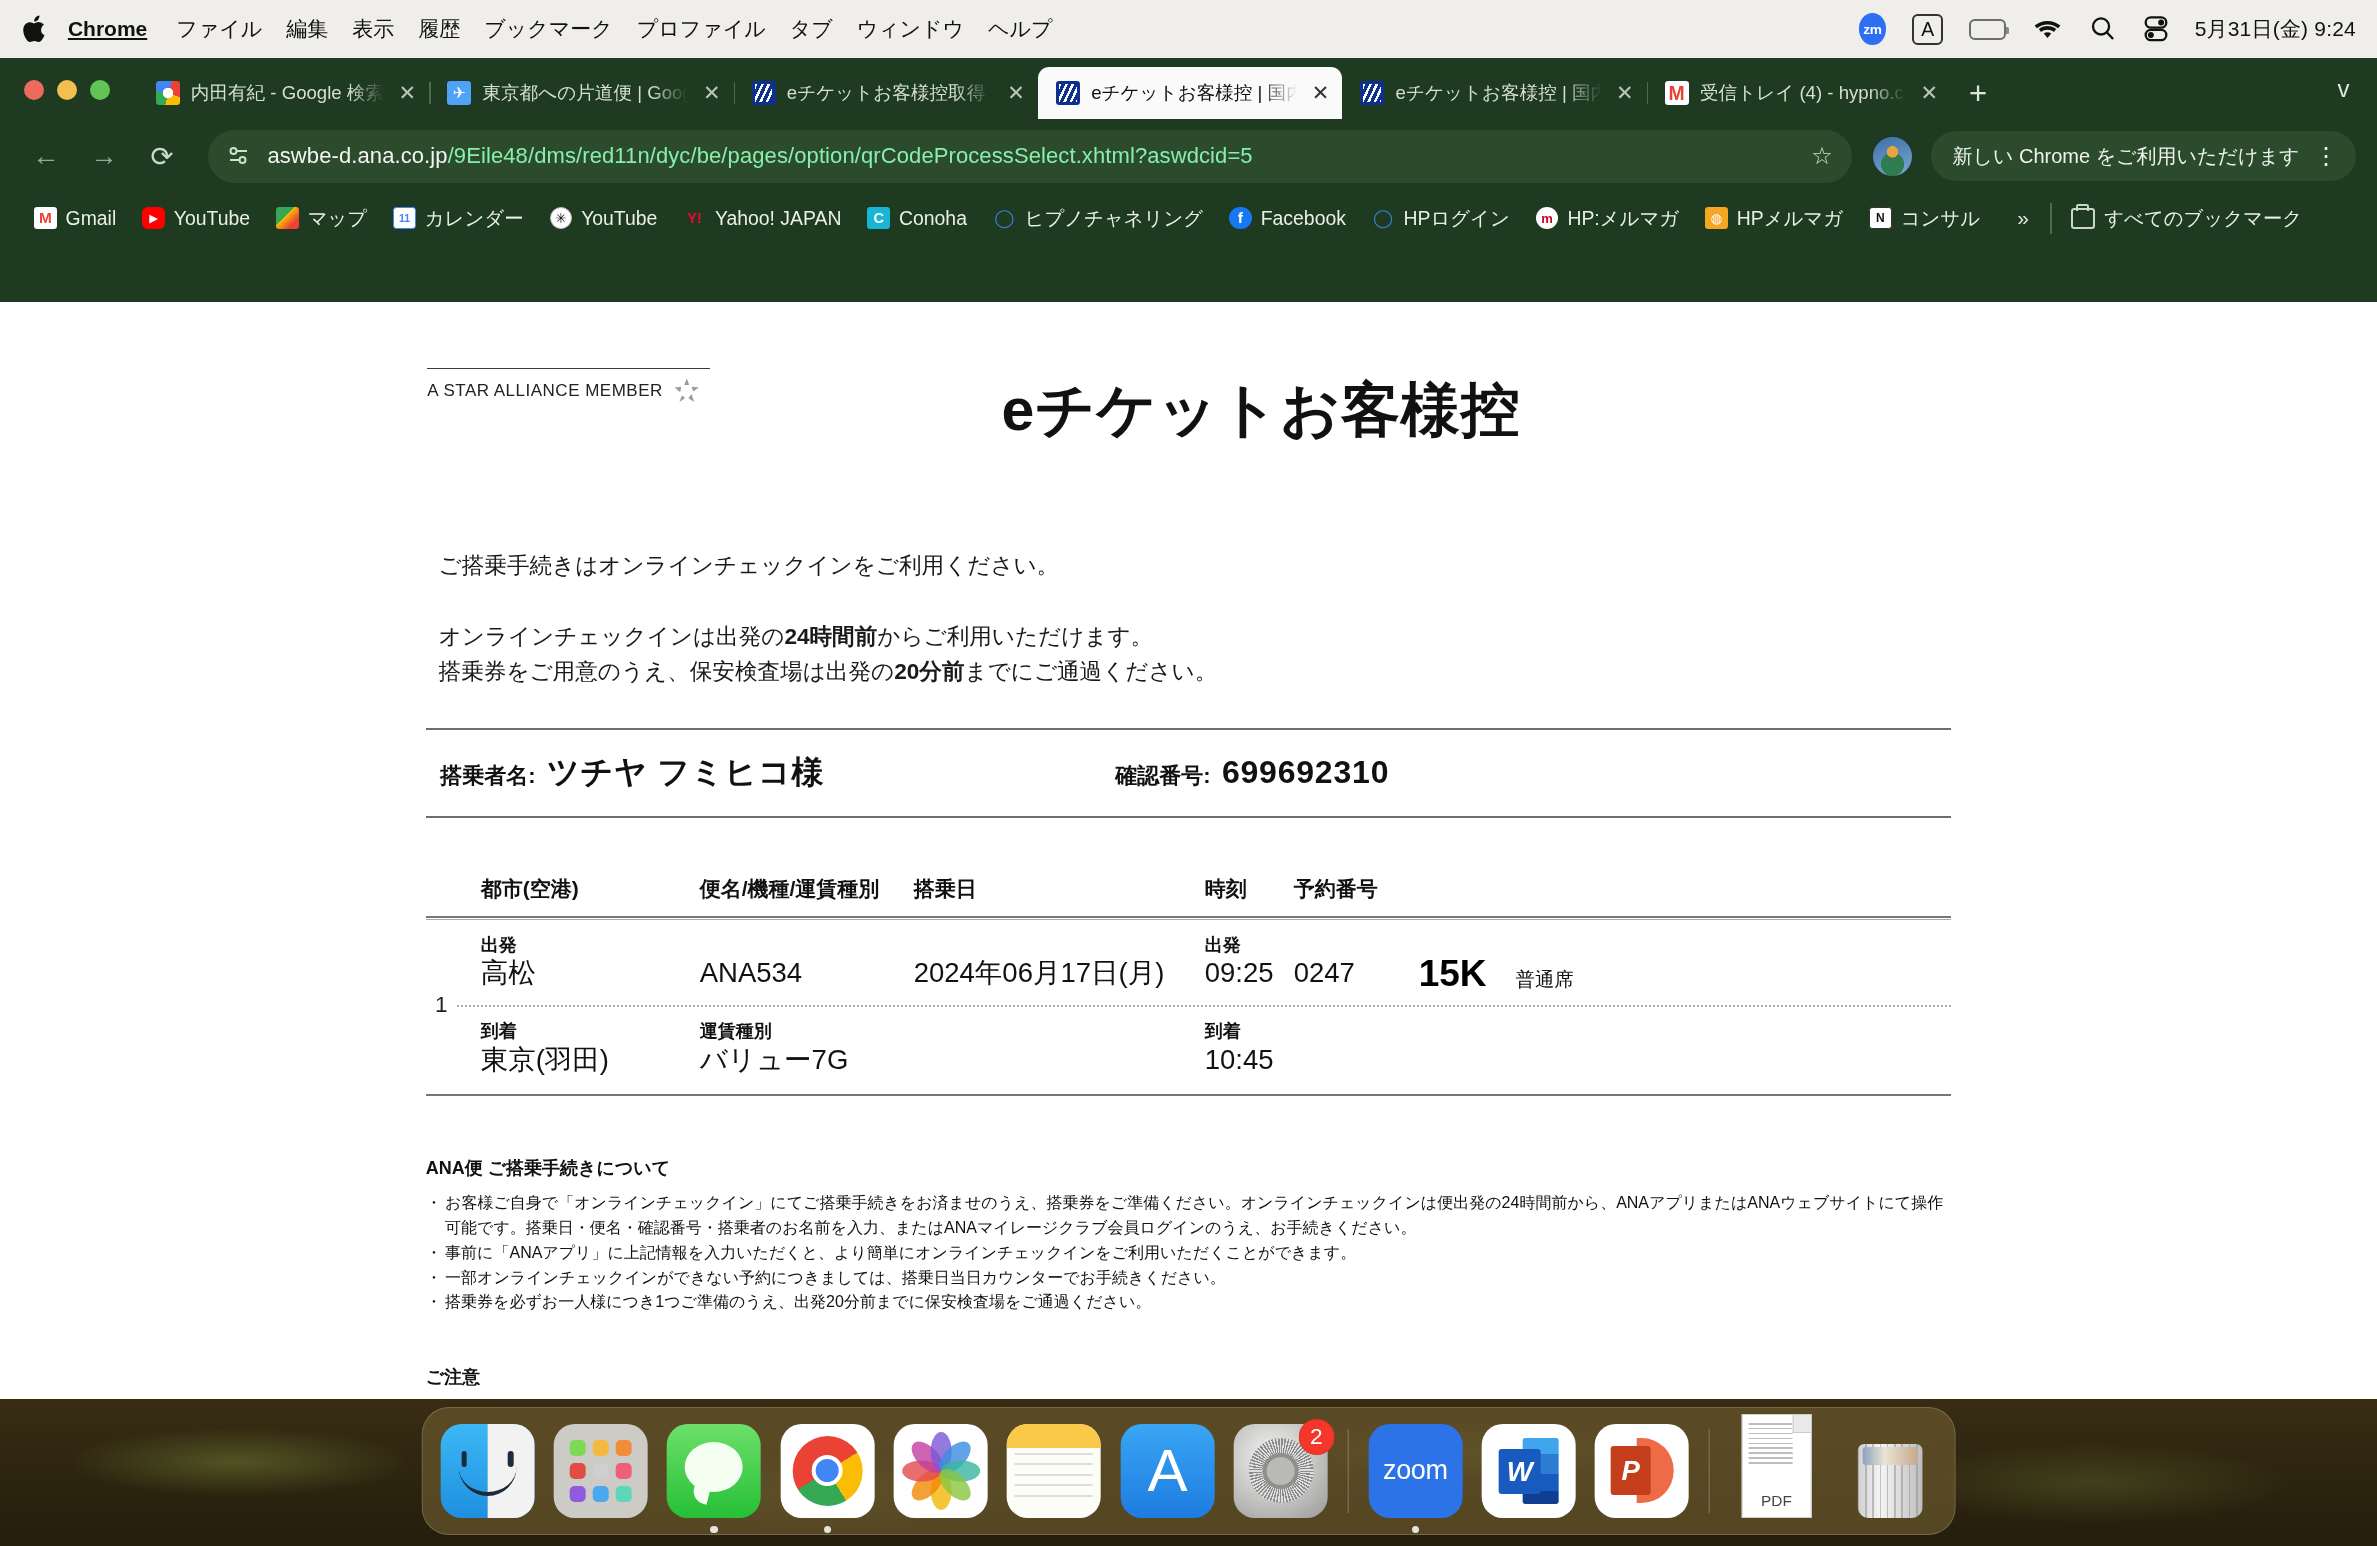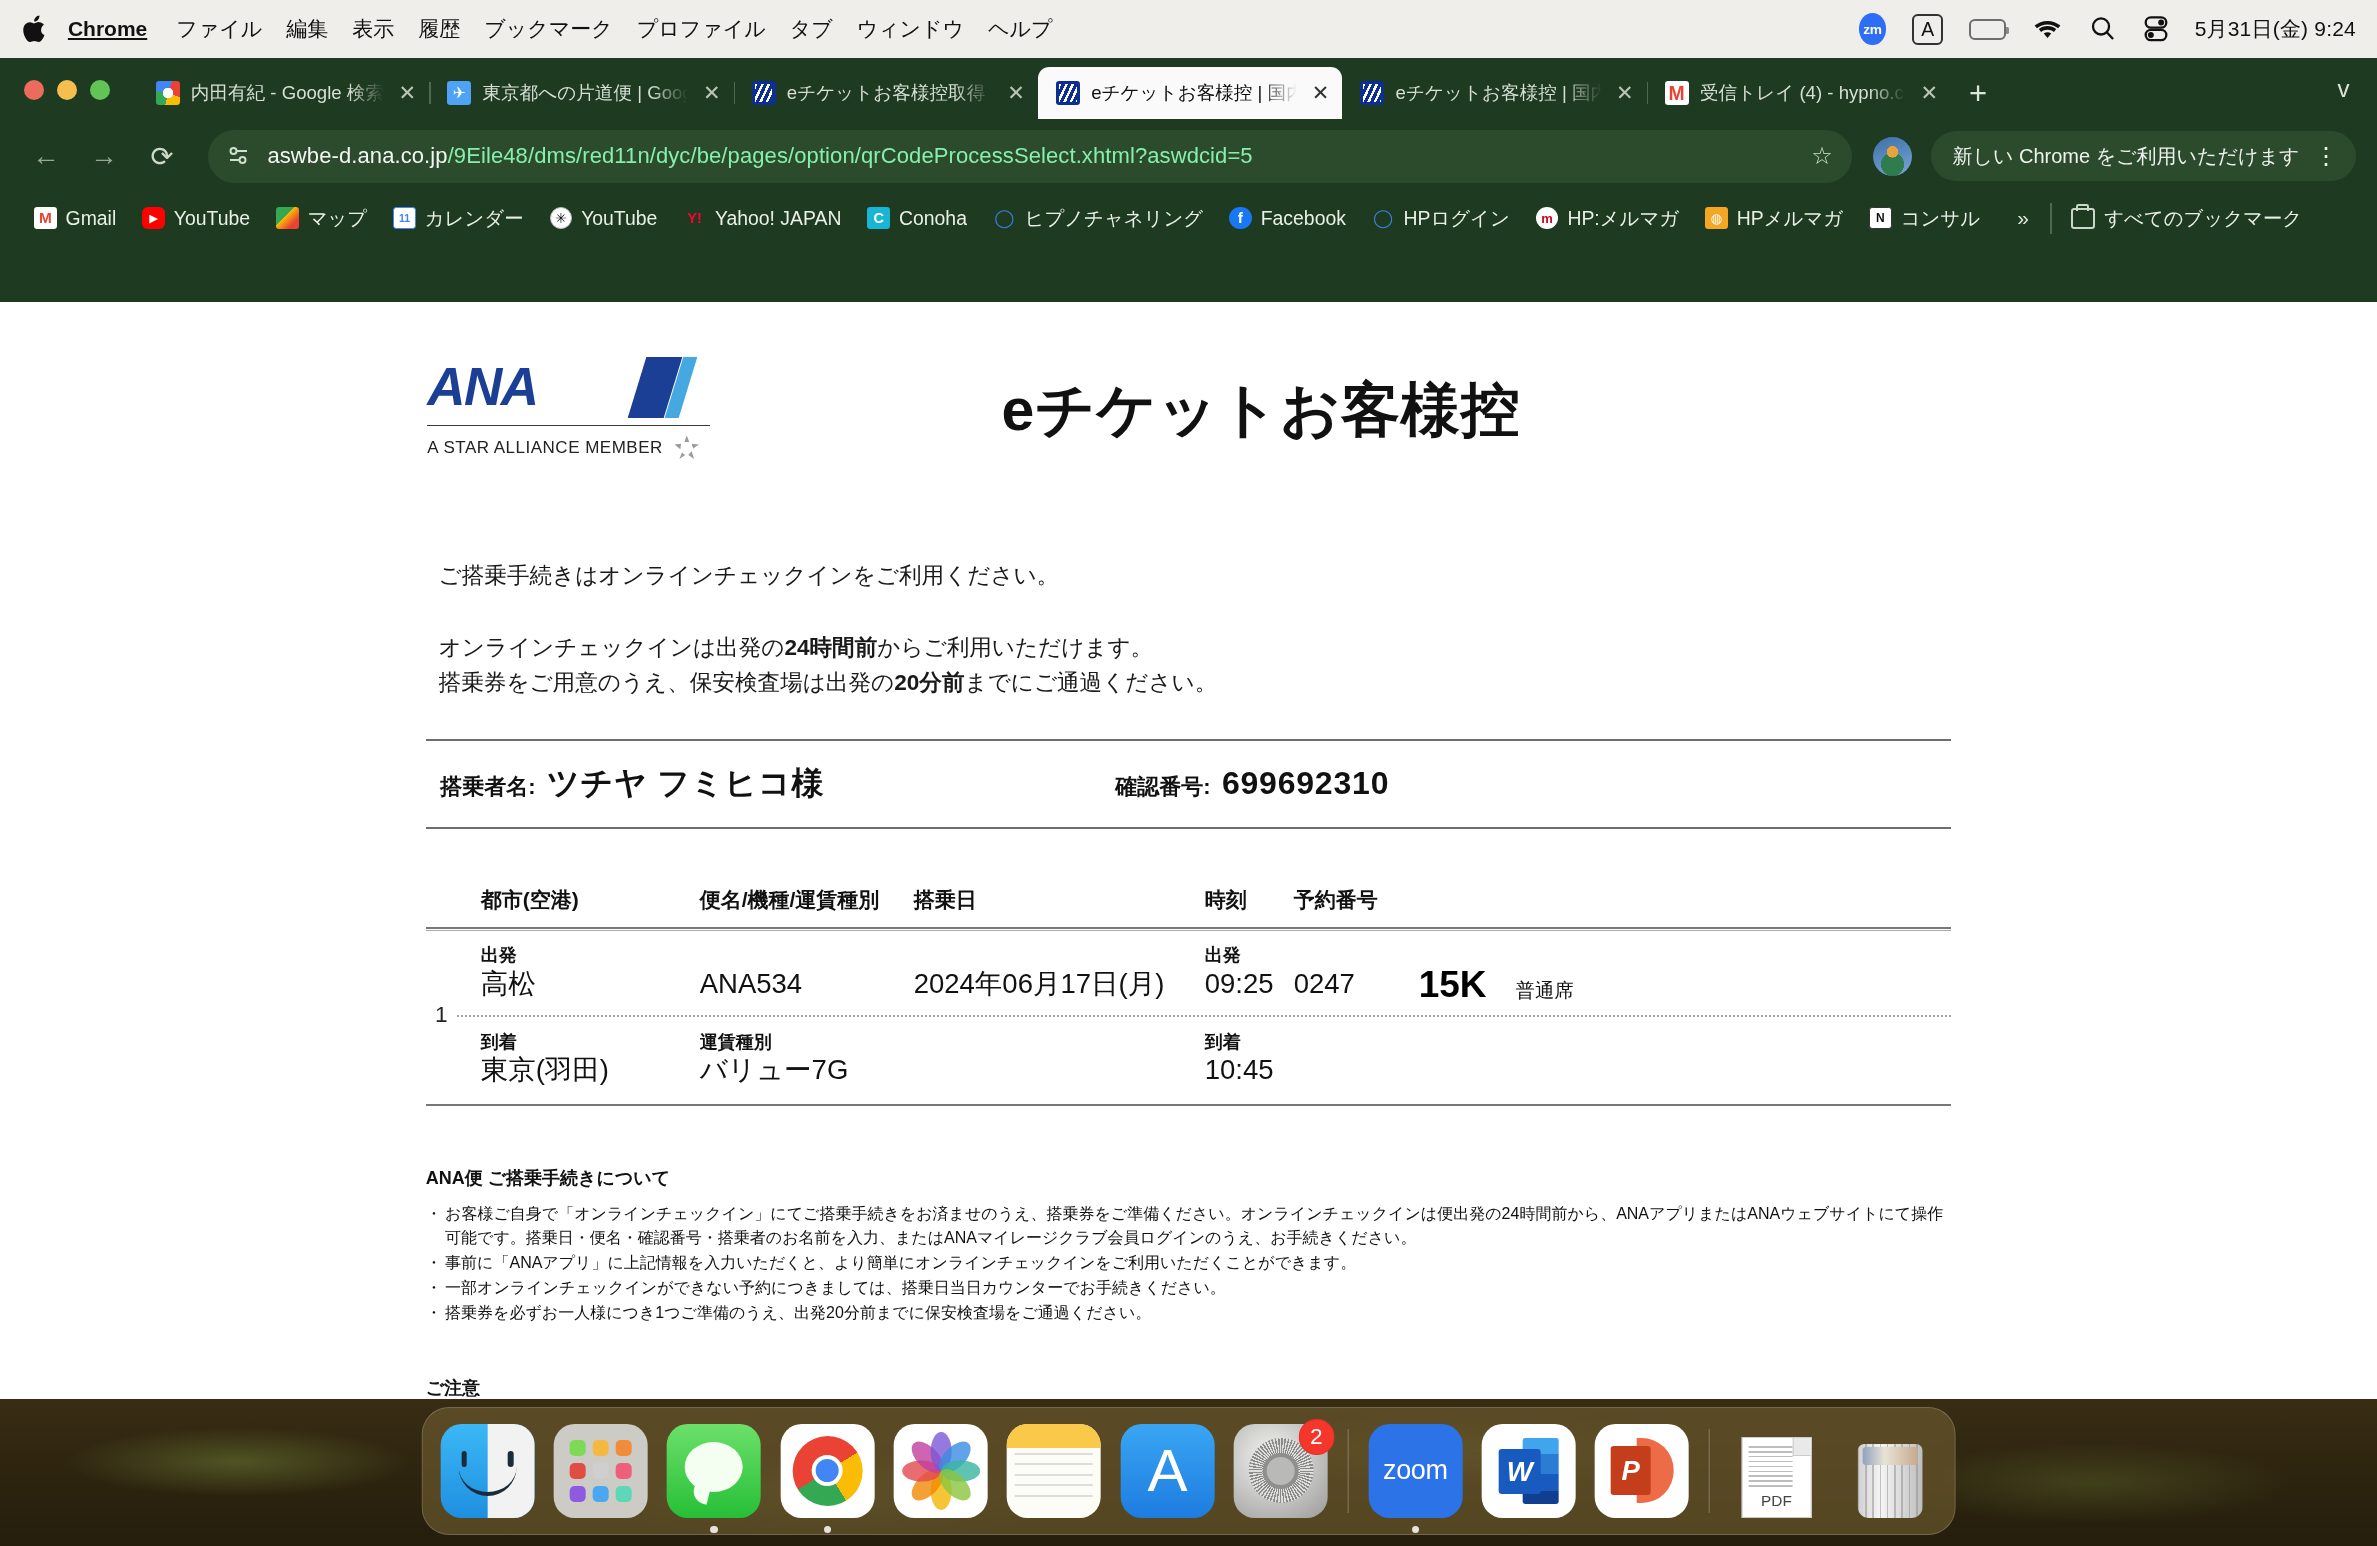--- a/index.html
+++ b/index.html
@@ -322,21 +322,21 @@
     display:flex;align-items:center;justify-content:center;color:#fff;font-size:27.5px;font-weight:bold;}
 
   .ic-ppt { background:#fff; display:flex; align-items:center; justify-content:center;}
   .ic-ppt .sq{width:63px;height:65px;position:relative;}
   .ic-ppt .sq .a{position:absolute;right:0;top:0;width:37px;height:65px;border-radius:0 32px 32px 0;
     background:#ed6c47;}
   .ic-ppt .sq .b{position:absolute;left:0;top:8px;width:40px;height:49px;background:#c43e1c;border-radius:3.2px;
     display:flex;align-items:center;justify-content:center;color:#fff;font-size:27.5px;font-weight:bold;}
 
   .ic-pdf { background:transparent; display:flex; align-items:flex-end; justify-content:center;}
-  .ic-pdf .sheet{width:70px;height:81px;background:#fff;border:0.8px solid #ccc;position:relative;
+  .ic-pdf .sheet{width:70px;height:104px;background:#fff;border:0.8px solid #ccc;position:relative;
     display:flex;align-items:flex-end;justify-content:center;padding-bottom:6.5px;
     font-size:15.4px;color:#444;}
   .ic-pdf .sheet .lines{position:absolute;left:6.5px;top:8px;right:18px;height:42px;
     background:repeating-linear-gradient(180deg,#999 0 1.6px,transparent 1.6px 4.9px);opacity:.65;}
   .ic-pdf .corner{position:absolute;right:0;top:0;width:18px;height:18px;background:#e9e9e9;
     border-left:0.8px solid #ccc;border-bottom:0.8px solid #ccc;}
 
   .ic-trash { background:transparent; display:flex; align-items:flex-end; justify-content:center;}
   .ic-trash .can{width:65px;height:74px;border-radius:6.5px 6.5px 11.3px 11.3px;
     background:linear-gradient(90deg,#cfcfcf,#f3f3f3 35%,#bdbdbd);
@@ -515,27 +515,20 @@
       <span class="bm-folder"></span>
       <span>すべてのブックマーク</span>
     </div>
   </div>
 
   <div id="page">
     <div class="doc">
 
       <div class="header-row">
         <div class="logo-block">
-          <div class="ana-logo">
-            <span class="ana-text">ANA</span>
-            <span class="ana-bar">
-                <i class="dark"></i>
-                <i class="light"></i>
-              </span>
-          </div>
           <div class="star-rule"></div>
           <div class="star-line">
             <span class="star-text">A STAR ALLIANCE MEMBER</span>
             <svg class="sa-star" viewBox="0 0 34 34">
               <g fill="#9a9a9a">
                 <polygon points="17,2 20,10 14,10"></polygon>
                 <polygon points="32,13 25,18 23,12"></polygon>
                 <polygon points="26,31 19,26 23,21"></polygon>
                 <polygon points="8,31 11,23 15,26"></polygon>
                 <polygon points="2,13 10,12 9,19"></polygon>

